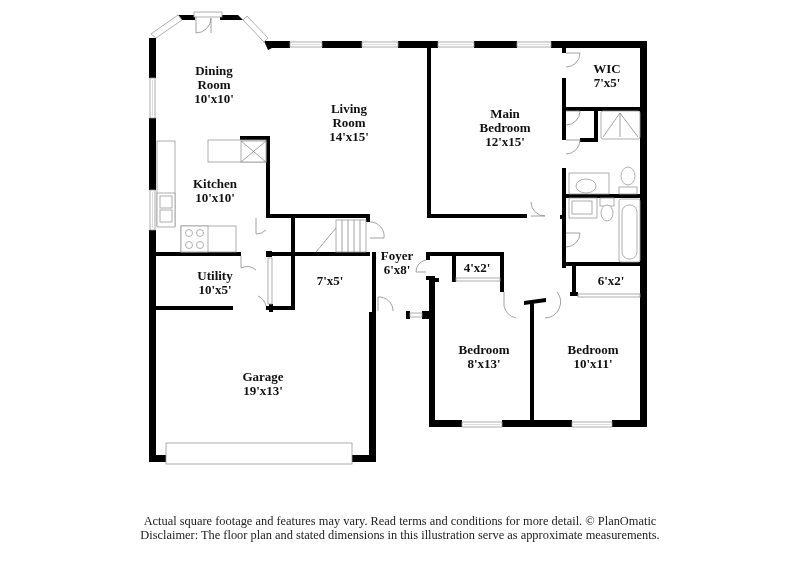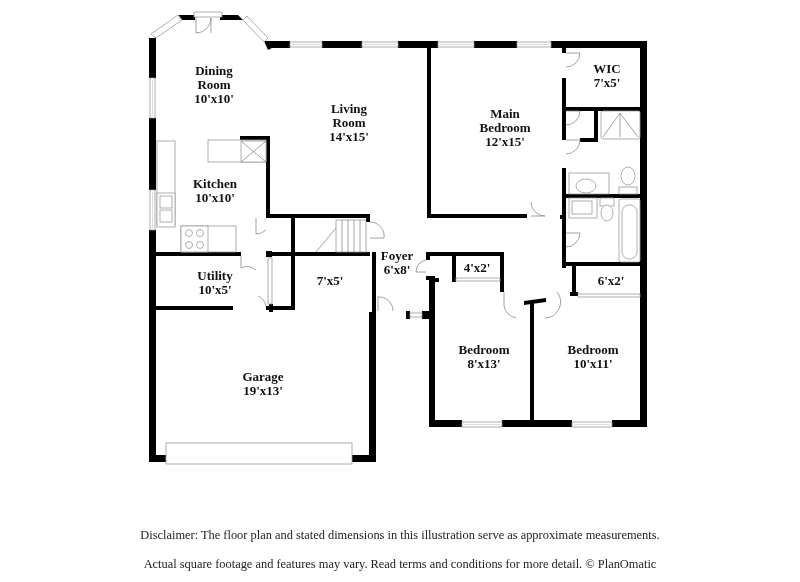--- a/index.html
+++ b/index.html
@@ -223,13 +223,13 @@
 
     <text class="label" x="593" y="354">Bedroom</text>
     <text class="label" x="593" y="368">10'x11'</text>
 
     <text class="label" x="263" y="381">Garage</text>
     <text class="label" x="263" y="395">19'x13'</text>
   </g>
 </svg>
 
 <div class="disclaimer" style="top:527px;">Disclaimer: The floor plan and stated dimensions in this illustration serve as approximate measurements.</div>
-<div class="disclaimer" style="top:556px;">Actual square footage and features may vary. Read terms and conditions for more detail. © PlanOmatic</div>
+<div class="disclaimer" style="top:513px;">Actual square footage and features may vary. Read terms and conditions for more detail. © PlanOmatic</div>
 
 </body></html>

